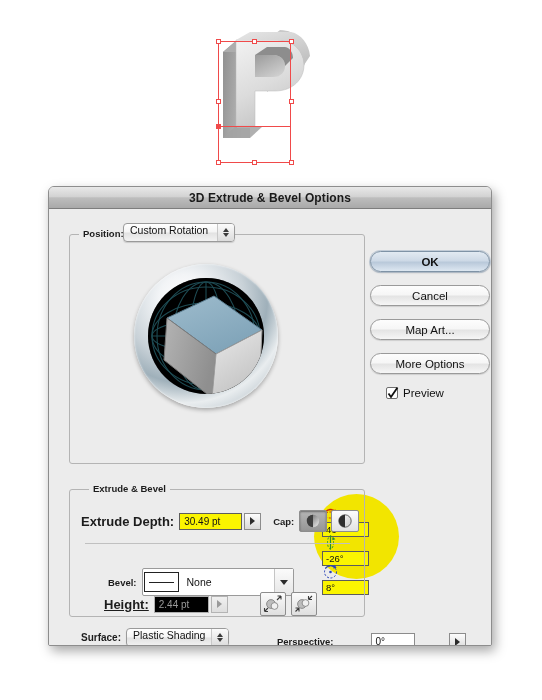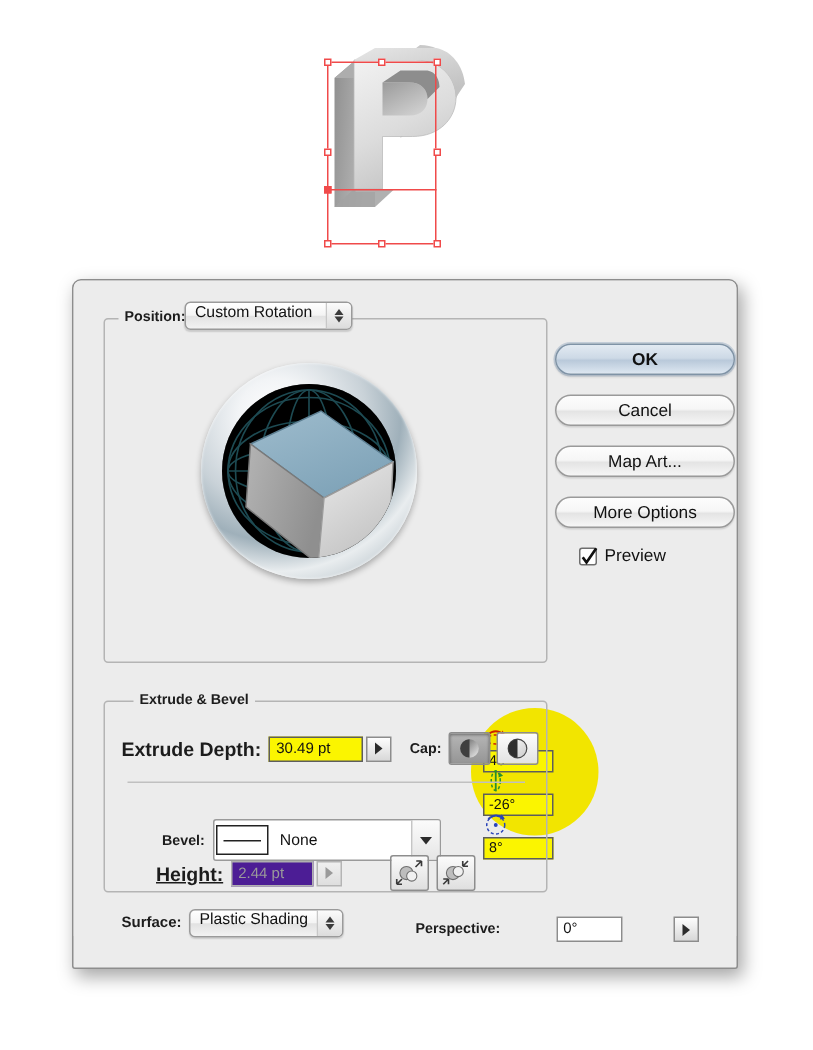--- a/index.html
+++ b/index.html
@@ -210,21 +210,21 @@
   #bevel-name{flex:1;padding-left:8px;font-size:10.5px;color:#111;}
   #bevel-arrow{
     width:18px;height:100%;border-left:1px solid #c5c5c5;
     background:linear-gradient(to bottom,#fbfbfb,#e6e6e6);
     display:flex;align-items:center;justify-content:center;
   }
   .tri-dn-sm{width:0;height:0;border-left:4px solid transparent;border-right:4px solid transparent;border-top:5px solid #2b2b2b;}
 
   #height-row{position:absolute;left:55px;top:383px;display:flex;align-items:center;}
   #height-label{font-size:13px;font-weight:bold;color:#1c1c1c;margin-right:5px;text-decoration:underline;}
-  .txtfield.dis{background:#4c1d95;border:1px solid #b0b0b0;color:#9a9a9a;}
+  .txtfield.dis{background:#000000;border:1px solid #b0b0b0;color:#9a9a9a;}
   .stepbtn.dis{background:linear-gradient(to bottom,#f0f0f0,#dedede);border-color:#b4b4b4;}
   .stepbtn.dis .tri-rt{border-left-color:#9a9a9a;}
   .bevbtn{
     width:26px;height:24px;border:1px solid #8d8d8d;border-radius:2px;box-sizing:border-box;
     background:linear-gradient(to bottom,#fbfbfb,#dfdfdf);
     display:flex;align-items:center;justify-content:center;margin-left:5px;
   }
 
   
   #surf-row{position:absolute;left:32px;top:419px;display:flex;align-items:center;}
@@ -291,20 +291,23 @@
     <div class="handle" style="left:84px;top:89px;"></div>
     <div class="handle filled" style="left:11px;top:114px;"></div>
     <div class="handle" style="left:11px;top:150px;"></div>
     <div class="handle" style="left:47px;top:150px;"></div>
     <div class="handle" style="left:84px;top:150px;"></div>
   </div>
 </div>
 
 <div id="dialog">
 
+  <div id="titlebar">
+    <span id="title-text">3D Extrude &amp; Bevel Options</span>
+  </div>
 
   <div id="dlg-body">
 
     <div class="group" id="grp-position"></div>
     <span class="group-label" id="lbl-position">Position:</span>
 
     <div class="popup" id="pos-popup">
       <span class="pv">Custom Rotation</span>
       <span class="arrows">
         <span class="tri-up"></span>

